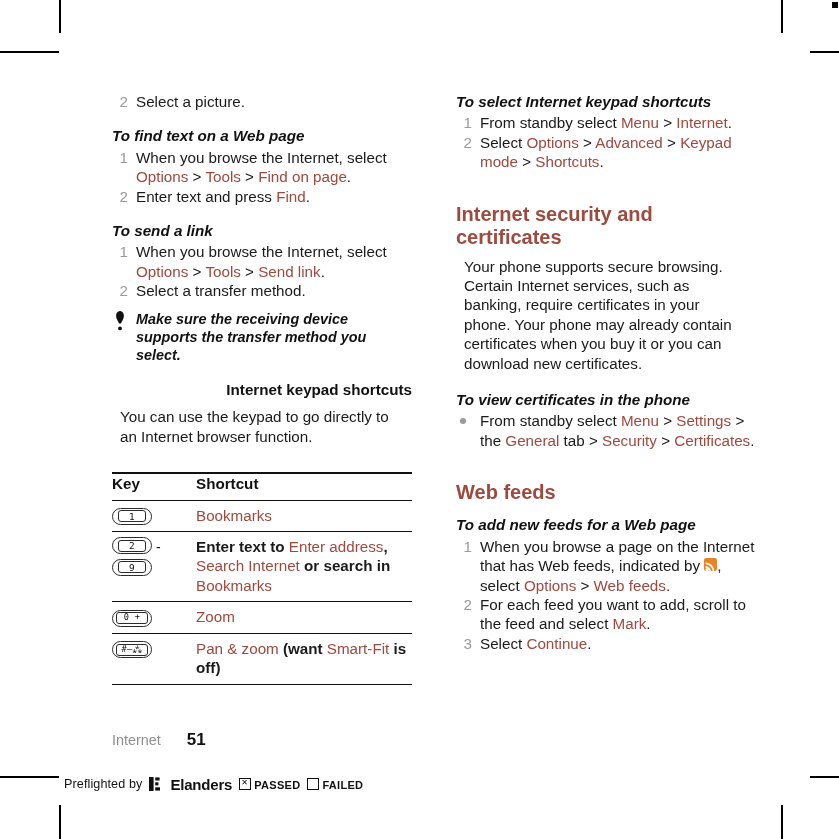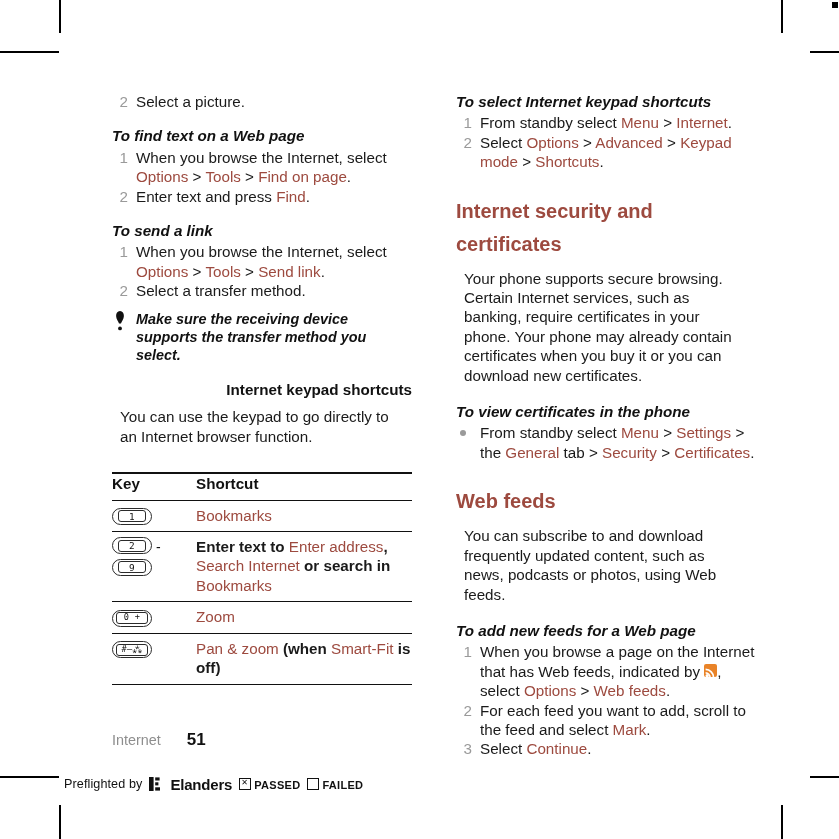--- a/index.html
+++ b/index.html
@@ -30,21 +30,21 @@
   
   .p{font-size:15.2px;line-height:19.4px;margin:8px;}
   .red{color:#9d4a3f;}
   .b{font-weight:bold;}
 
   h3.task{
     font-size:15.2px;line-height:19.4px;margin:0 0 2px 0;
     font-weight:bold;font-style:italic;color:#111;
   }
   h2.sec{
-    font-size:20px;line-height:33px;margin:8px 0 2px 0;
+    font-size:20px;line-height:23px;margin:16px 0 2px 0;
     font-weight:bold;color:#9d4a3f;
   }
   h4.sub{
     font-size:15.2px;line-height:19.4px;margin:0 0 1px 0;
     font-weight:bold;color:#111;text-align:right;
   }
 
   
   ol.steps,ul.steps{list-style:none;margin:0;padding:0;}
   ol.steps li,ul.steps li{
@@ -204,21 +204,21 @@
               </div>
             </td>
             <td><span class="b">Enter text to </span><span class="red">Enter address</span><span class="b">, </span><span class="red">Search Internet</span><span class="b"> or search in </span><span class="red">Bookmarks</span></td>
           </tr>
           <tr>
             <td class="c-key"><span class="keycap wide"><span class="inner">0 +</span></span></td>
             <td><span class="red">Zoom</span></td>
           </tr>
           <tr>
             <td class="c-key"><span class="keycap wide"><span class="inner">#–⁂</span></span></td>
-            <td><span class="red">Pan &amp; zoom</span><span class="b"> (when </span><span class="red">Smart-Fit</span><span class="b"> is off)</span></td>
+            <td><span class="red">Pan &amp; zoom</span><span class="b"> (want </span><span class="red">Smart-Fit</span><span class="b"> is off)</span></td>
           </tr>
         </tbody>
     </table>
 
   </div>
 
   <div class="col col-right">
 
     <h3 class="task">To select Internet keypad shortcuts</h3>
     <ol class="steps">
@@ -234,21 +234,20 @@
     <div class="gap-s"></div>
 
     <h3 class="task">To view certificates in the phone</h3>
     <ul class="steps">
         <li><span class="bullet"></span><span><span>From standby select </span><span class="red">Menu</span><span> &gt; </span><span class="red">Settings</span><span> &gt; the </span><span class="red">General</span><span> tab &gt; </span><span class="red">Security</span><span> &gt; </span><span class="red">Certificates</span><span>.</span></span></li>
       </ul>
 
     <div class="gap-m"></div>
 
     <h2 class="sec">Web feeds</h2>
-    <p class="p">You can subscribe to and download frequently updated content, such as news, podcasts or photos, using Web feeds.</p>
 
     <div class="gap-s"></div>
 
     <h3 class="task">To add new feeds for a Web page</h3>
     <ol class="steps">
         <li><span class="num">1</span><span><span>When you browse a page on the Internet that has Web feeds, indicated by </span><span class="rss"><svg viewBox="0 0 13 13" width="13" height="13">
                 <circle cx="3.2" cy="9.8" r="1.7" fill="#fff"></circle>
                 <path d="M1.6 6.1 A5.3 5.3 0 0 1 6.9 11.4 L5.2 11.4 A3.6 3.6 0 0 0 1.6 7.8 Z" fill="#fff"></path>
                 <path d="M1.6 2.6 A8.8 8.8 0 0 1 10.4 11.4 L8.7 11.4 A7.1 7.1 0 0 0 1.6 4.3 Z" fill="#fff"></path>
               </svg></span><span>, select </span><span class="red">Options</span><span> &gt; </span><span class="red">Web feeds</span><span>.</span></span></li>

